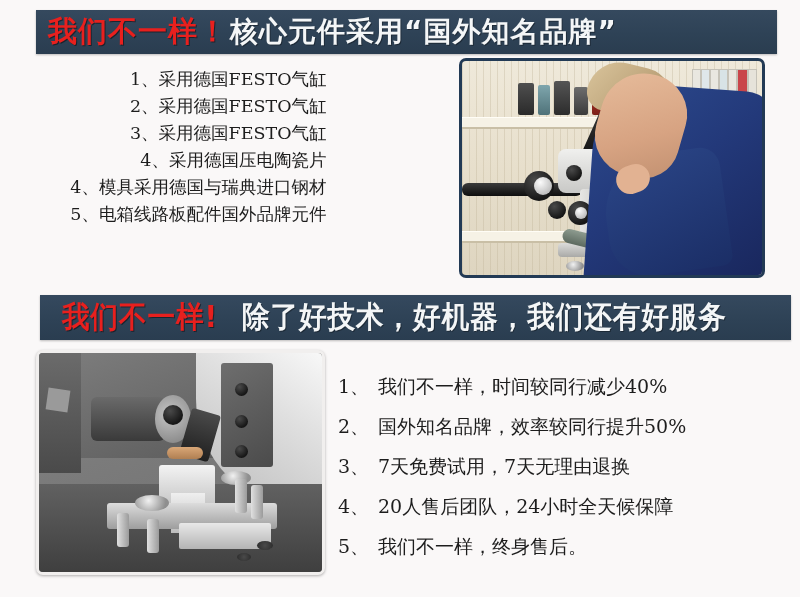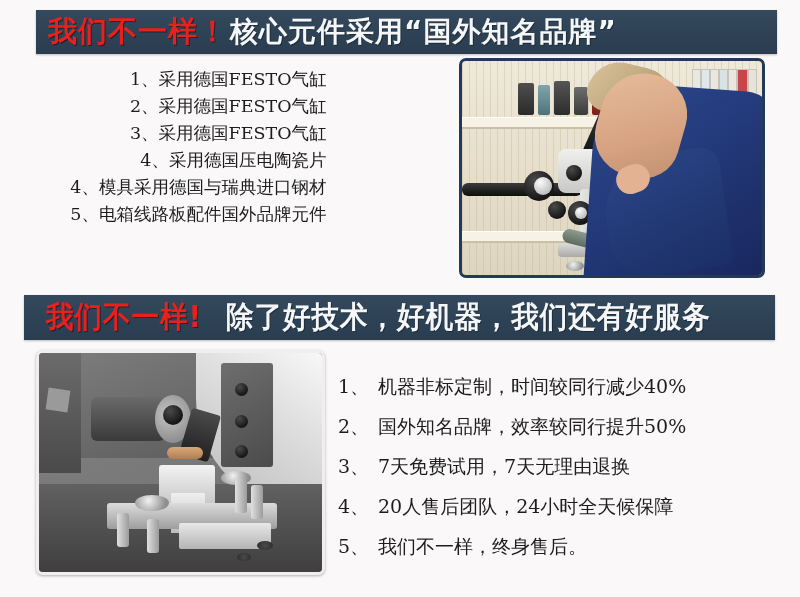--- a/index.html
+++ b/index.html
@@ -28,21 +28,21 @@
     box-shadow: 0 1px 2px rgba(0,0,0,0.25);
   }
   .banner-1 {
     left: 36px;
     top: 10px;
     width: 729px;
     height: 44px;
     padding-left: 12px;
   }
   .banner-2 {
-    left: 24px;
+    left: 40px;
     top: 295px;
     width: 729px;
     height: 45px;
     padding-left: 22px;
   }
   .ban-red {
     color: #e8201e;
     font-weight: bold;
     letter-spacing: 1px;
     text-shadow: 1px 1px 0 rgba(0,0,0,0.45);
@@ -318,21 +318,21 @@
       <div class="post" style="left:108px;top:166px;"></div>
       <div class="post" style="left:196px;top:126px;"></div>
       <div class="post" style="left:212px;top:132px;"></div>
       <div class="washer" style="left:218px;top:188px;width:16px;height:9px;background:radial-gradient(circle,#4a4a4a,#2a2a2a);"></div>
       <div class="washer" style="left:198px;top:200px;width:14px;height:8px;background:radial-gradient(circle,#4a4a4a,#2a2a2a);"></div>
     </div>
   </div>
 
   <div class="list list-bottom">
     <div class="row">
-      <span class="num">1、</span><span class="txt">机器非标定制，时间较同行减少40%</span>
+      <span class="num">1、</span><span class="txt">我们不一样，时间较同行减少40%</span>
     </div>
     <div class="row">
       <span class="num">2、</span><span class="txt">国外知名品牌，效率较同行提升50%</span>
     </div>
     <div class="row">
       <span class="num">3、</span><span class="txt">7天免费试用，7天无理由退换</span>
     </div>
     <div class="row">
       <span class="num">4、</span><span class="txt">20人售后团队，24小时全天候保障</span>
     </div>

